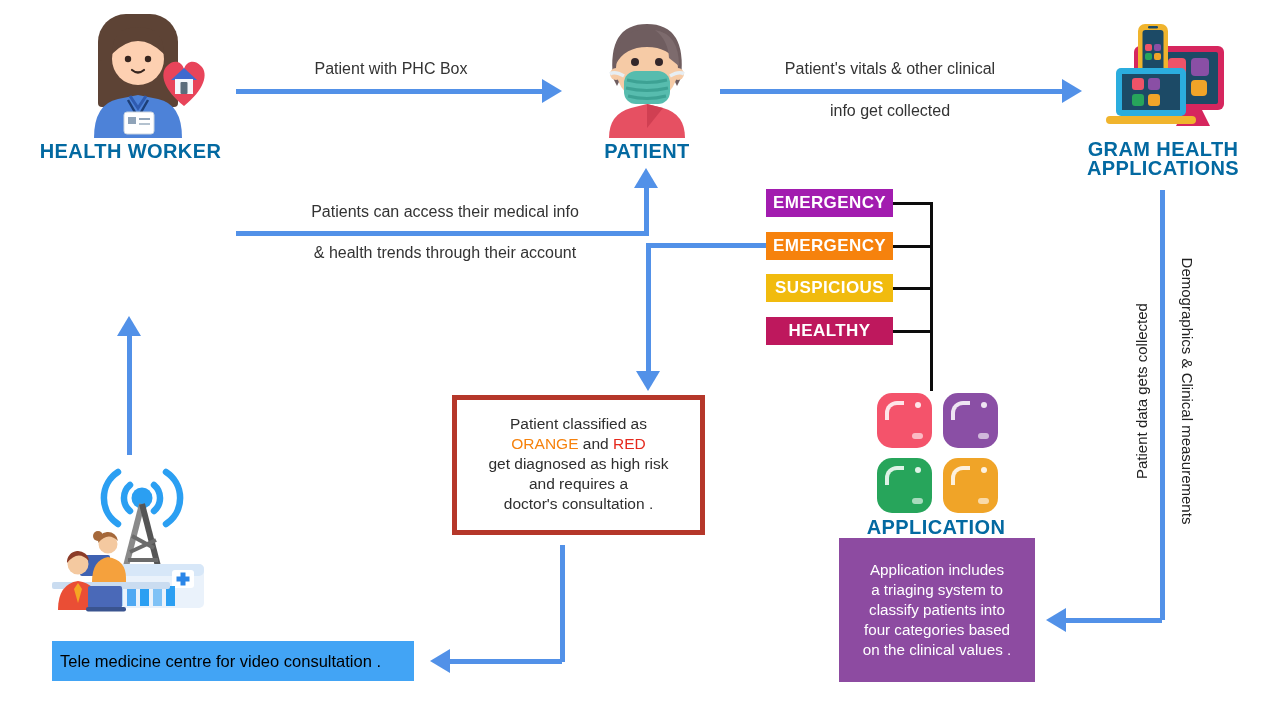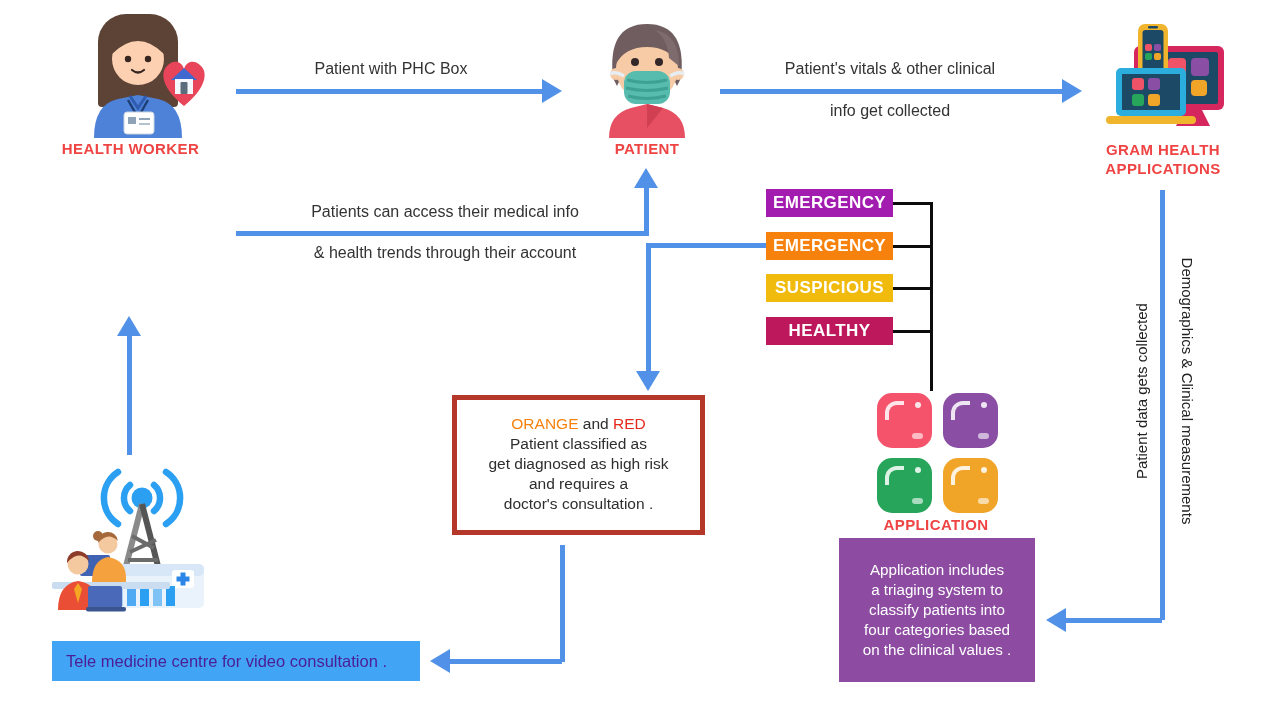--- a/index.html
+++ b/index.html
@@ -12,30 +12,30 @@
   .bk{position:absolute;background:#0c0c0c;}
   
   .tri{position:absolute;width:0;height:0;}
   .tri-right{border-top:12px solid transparent;border-bottom:12px solid transparent;border-left:20px solid #5291e8;}
   .tri-left{border-top:12px solid transparent;border-bottom:12px solid transparent;border-right:20px solid #5291e8;}
   .tri-up{border-left:12px solid transparent;border-right:12px solid transparent;border-bottom:20px solid #5291e8;}
   .tri-down{border-left:12px solid transparent;border-right:12px solid transparent;border-top:20px solid #5291e8;}
   
   .cap{position:absolute;color:#333;font-size:16px;text-align:center;white-space:nowrap;}
   
-  .nodelabel{position:absolute;color:#ef4444;font-weight:bold;font-size:15px;text-align:center;
+  .nodelabel{position:absolute;color:#0369a1;font-weight:bold;font-size:20px;text-align:center;
              letter-spacing:.4px;white-space:nowrap;}
   
   .txtbox{position:absolute;color:#fff;text-align:center;font-size:15.2px;line-height:20px;}
   .prescription{padding-top:12px;}
   .classified{background:#fff;border:5px solid #b5372a;color:#2e2e2e;font-size:15.5px;padding-top:14px;}
   .classified .w-orange{color:#f6820d;}
   .classified .w-red{color:#e5291d;}
   .triaging{padding-top:22px;}
-  .bluebar{position:absolute;color:#4c1d95;font-size:16.5px;line-height:40px;padding-left:14px;
+  .bluebar{position:absolute;color:#000000;font-size:16.5px;line-height:40px;padding-left:8px;
            text-align:left;white-space:nowrap;}
   
   .chip{position:absolute;left:766px;width:127px;height:28px;color:#fff;font-weight:bold;
         font-size:17px;line-height:28px;text-align:center;letter-spacing:.4px;}
   
   .vtext{position:absolute;height:18px;font-size:15px;color:#222;text-align:center;white-space:nowrap;}
   .rot-ccw{transform:rotate(-90deg);}
   .rot-cw{transform:rotate(90deg);}
   
   .tile{position:absolute;width:55px;height:55px;border-radius:15px;}
@@ -155,22 +155,22 @@
   <div class="bk" style="left:893px;top:245px;width:40px;height:3px;"></div>
   <div class="bk" style="left:893px;top:287px;width:40px;height:3px;"></div>
   <div class="bk" style="left:893px;top:330px;width:40px;height:3px;"></div>
   <div class="bk" style="left:930px;top:202px;width:3px;height:189px;"></div>
 
   <div class="bl" style="left:649px;top:243px;width:117px;height:5px;"></div>
   <div class="bl" style="left:646px;top:243px;width:5px;height:130px;"></div>
   <div class="tri tri-down" style="left:636px;top:371px;"></div>
 
   <div class="txtbox classified" style="left:452px;top:395px;width:243px;height:116px;">
+    <div>Patient classified as</div>
     <div><span class="w-orange">ORANGE</span><span> and </span><span class="w-red">RED</span></div>
-    <div>Patient classified as</div>
     <div>get diagnosed as high risk<br>and requires a<br>doctor's consultation .</div>
   </div>
 
   <div class="bl" style="left:560px;top:545px;width:5px;height:117px;"></div>
   <div class="bl" style="left:448px;top:659px;width:114px;height:5px;"></div>
   <div class="tri tri-left" style="left:430px;top:649px;"></div>
 
   <div class="abs" style="left:872px;top:390px;width:130px;height:125px;">
     <div class="tile" style="left: 5px; top: 3px; background-color: rgb(244, 83, 107);">
       <span class="hl-corner"></span>

